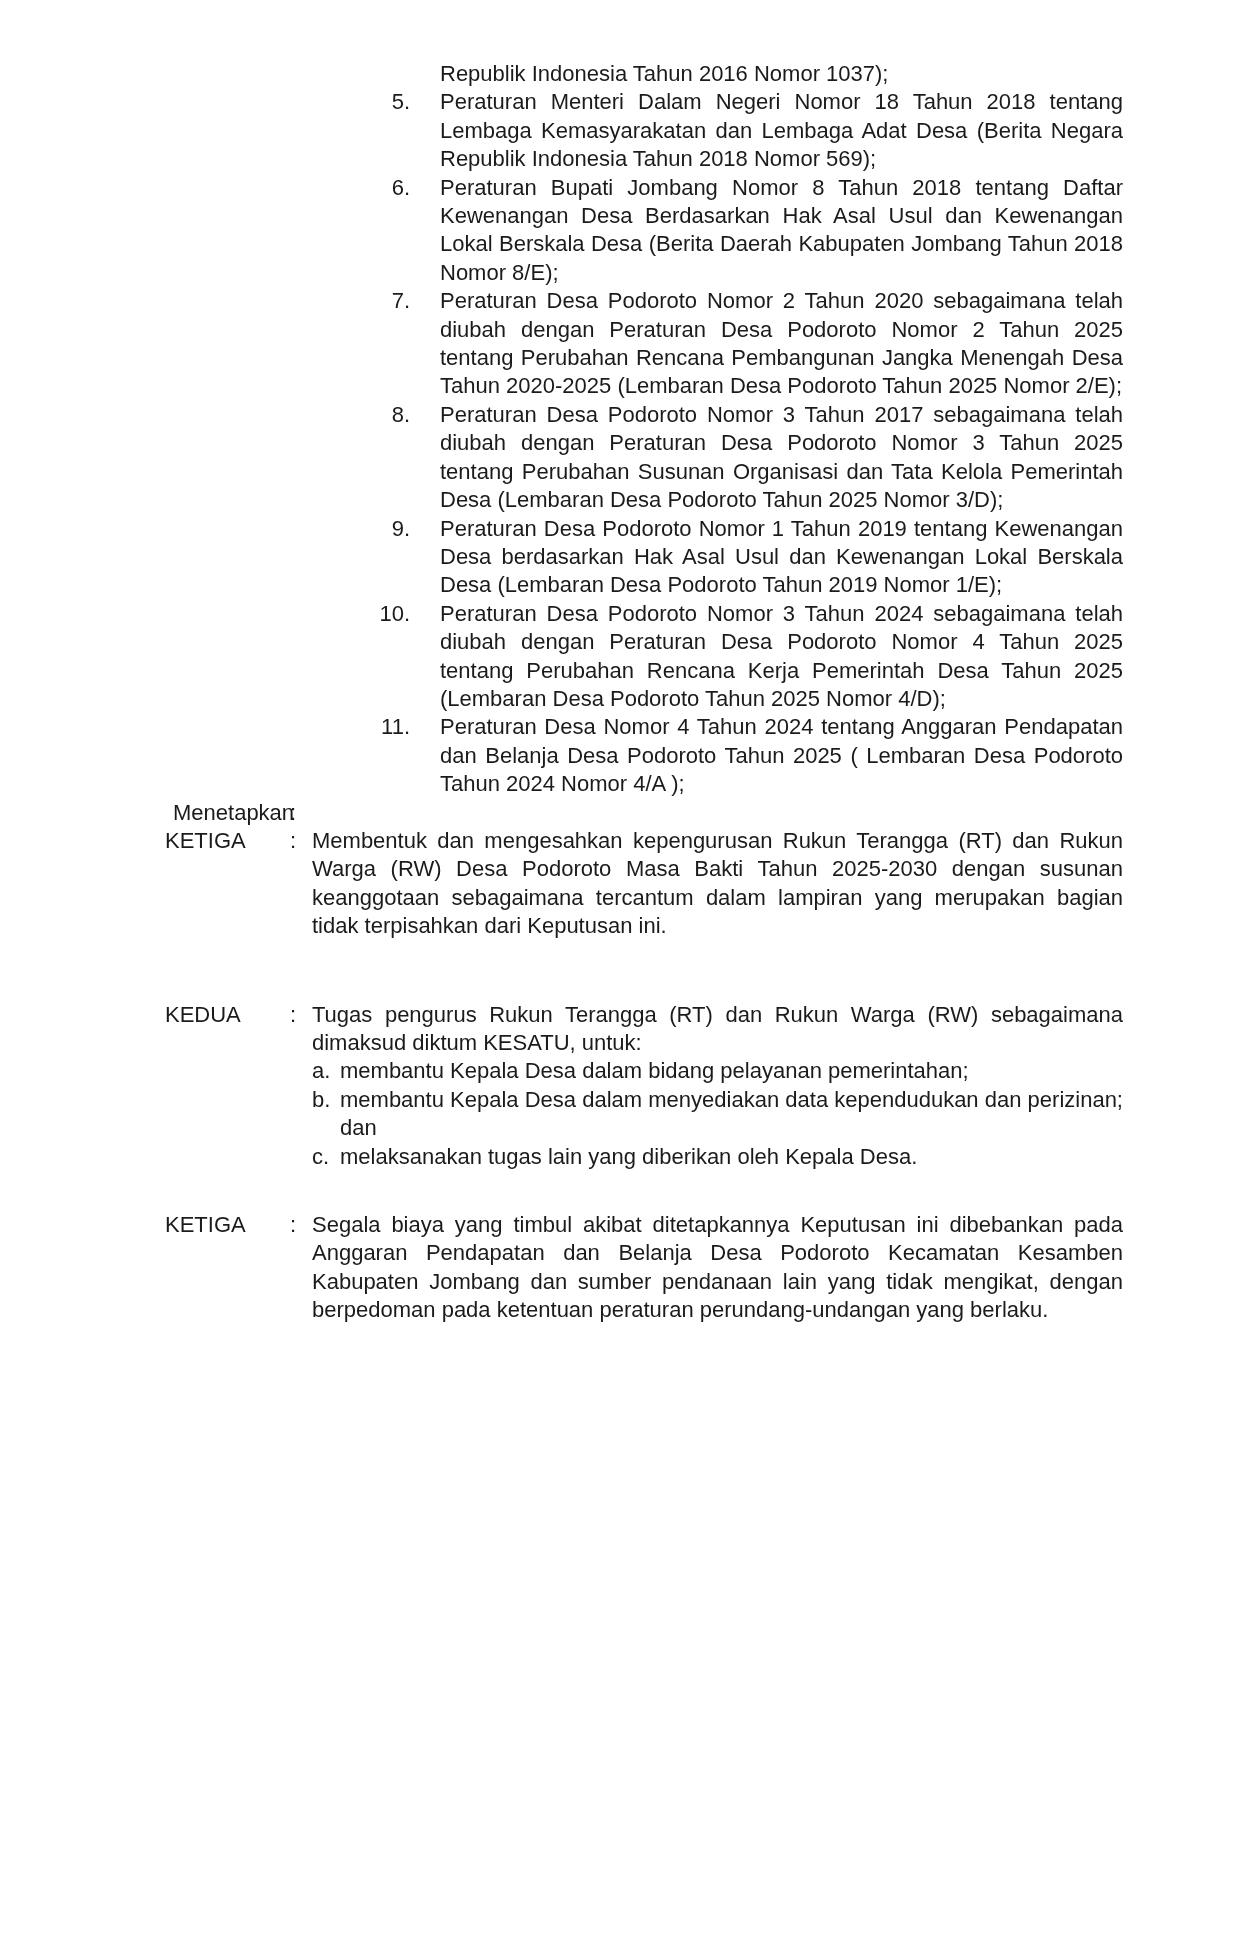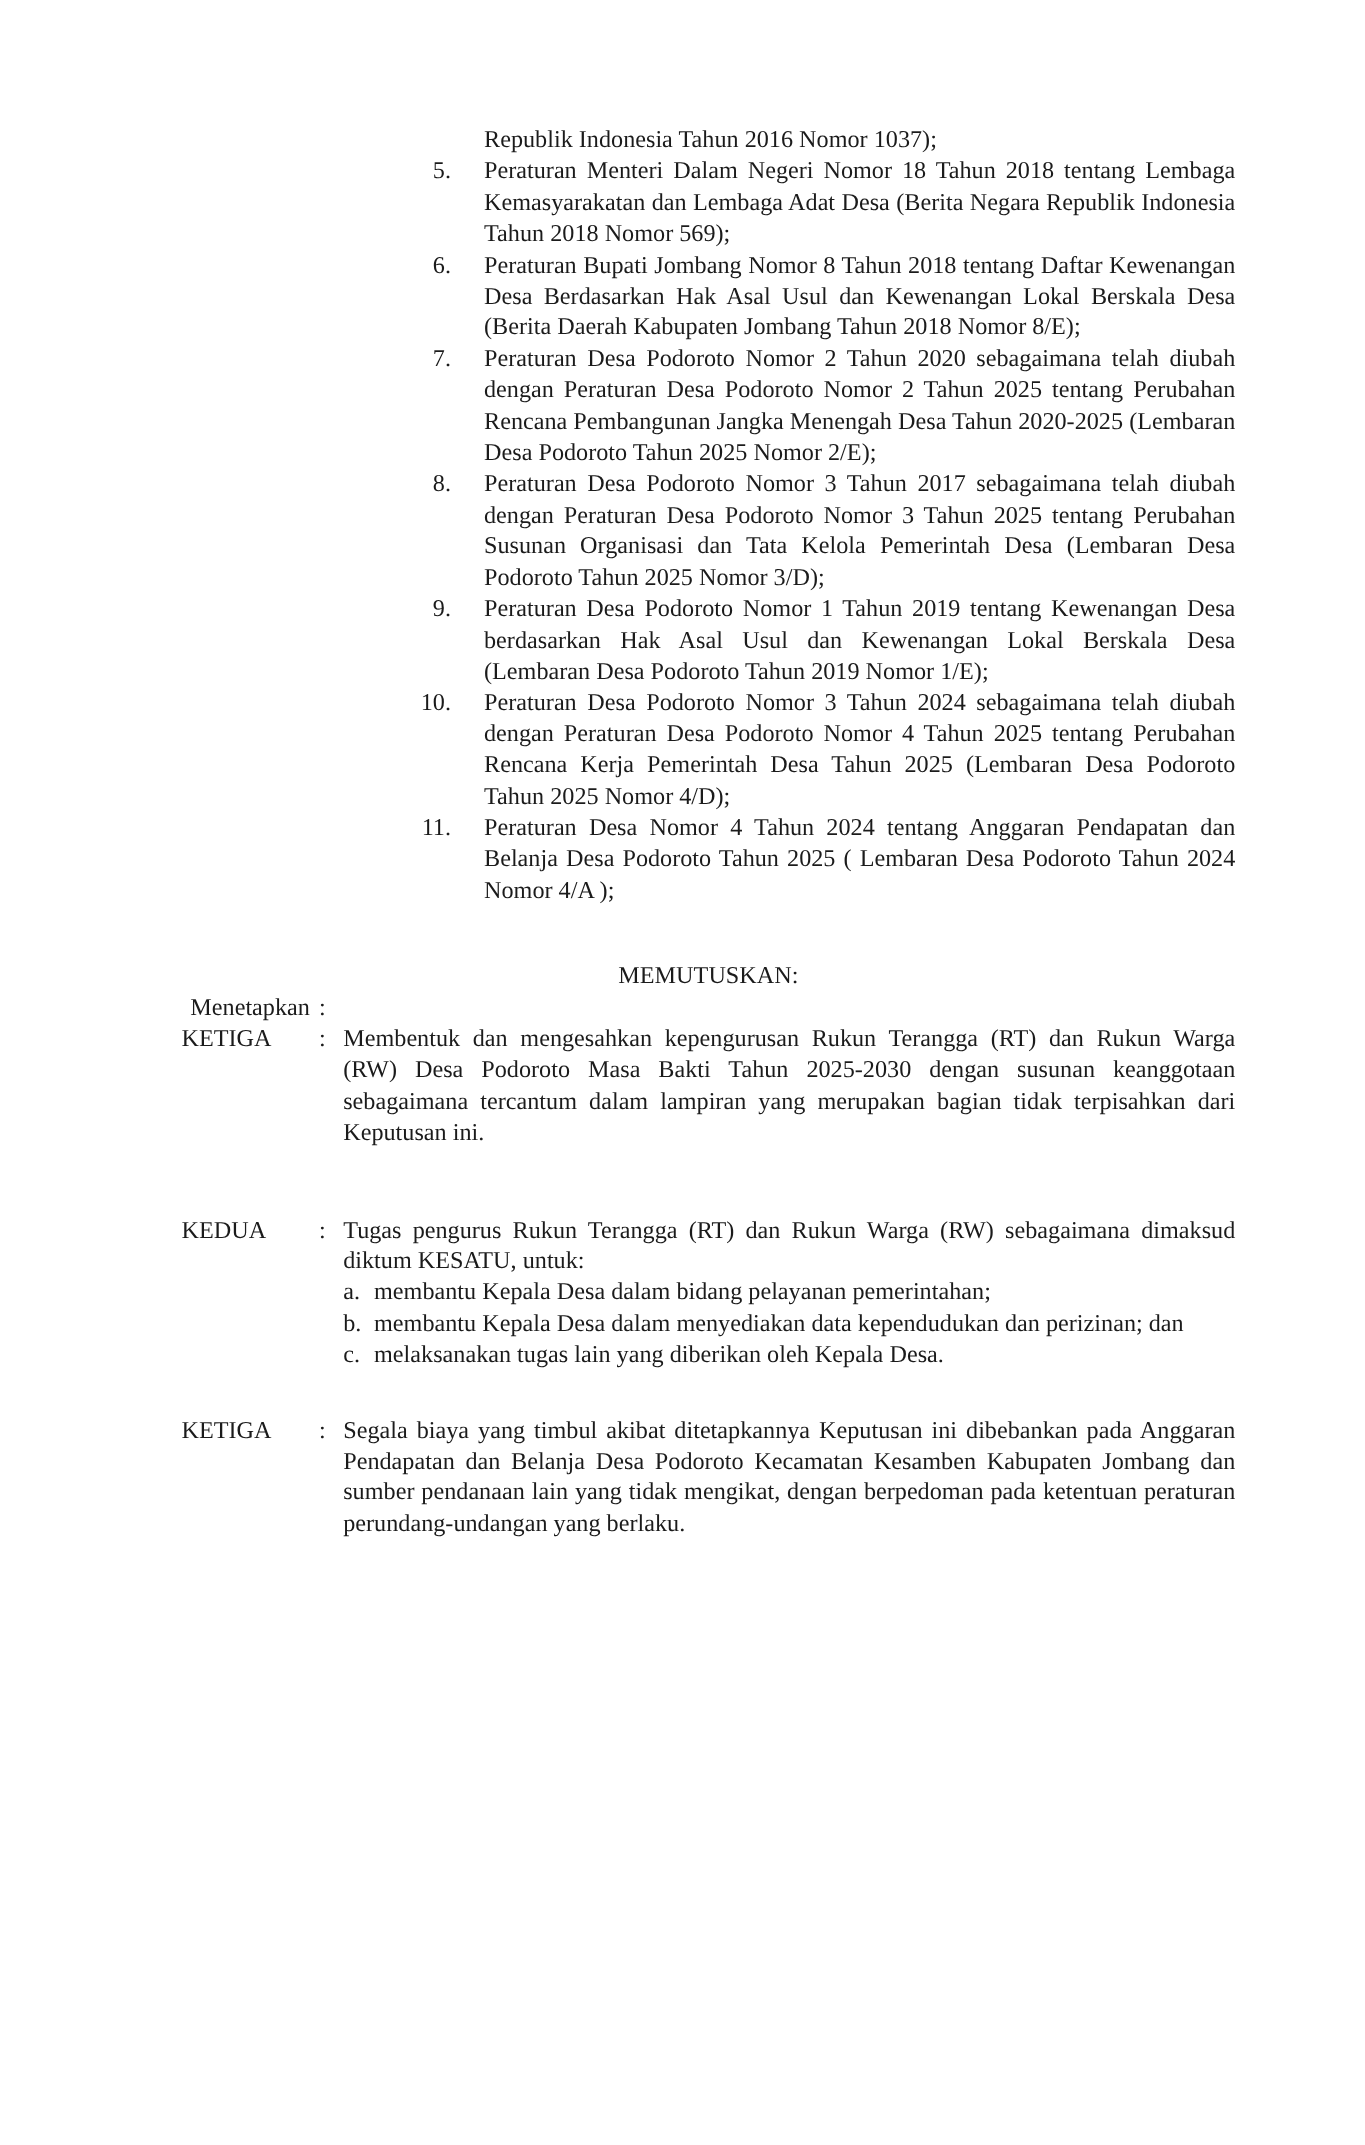--- a/index.html
+++ b/index.html
@@ -2,26 +2,26 @@
 <html><head>
 <meta charset="utf-8">
 <style>
   html,body { margin:0; padding:0; background:#e8e8e8; }
   .page {
     position:relative;
     width:1241px; height:1950px;
     margin:0 auto;
     background:#ffffff;
     color:#1b1b1b;
-    font-family:Liberation Serif, serif;
+    font-family:Liberation Sans, sans-serif;
     font-size:22px;
     line-height:28.4px;
     overflow:hidden;
     box-sizing:border-box;
-    padding-top:113px;
+    padding-top:60px;
   }
   .hang-line {
     margin-left:440px;
     margin-right:118px;
     text-align:left;
   }
   .legal-list {
     margin-left:368px;
     margin-right:118px;
   }
@@ -113,21 +113,20 @@
       <div class="txt">Peraturan Desa Podoroto Nomor 3 Tahun 2024 sebagaimana telah diubah dengan Peraturan Desa Podoroto Nomor 4 Tahun 2025 tentang Perubahan Rencana Kerja Pemerintah Desa Tahun 2025 (Lembaran Desa Podoroto Tahun 2025 Nomor 4/D);</div>
     </div>
 
     <div class="legal-item">
       <span class="num">11.</span>
       <div class="txt">Peraturan Desa Nomor 4 Tahun 2024 tentang Anggaran Pendapatan dan Belanja Desa Podoroto Tahun 2025 ( Lembaran Desa Podoroto Tahun 2024 Nomor 4/A );</div>
     </div>
 
   </div>
 
-  <div class="decision-heading">MEMUTUSKAN:</div>
 
   <div class="directives">
 
     <div class="directive">
       <span class="label indented">Menetapkan</span>
       <span class="colon">:</span>
       <div class="body"></div>
     </div>
 
     <div class="directive">

